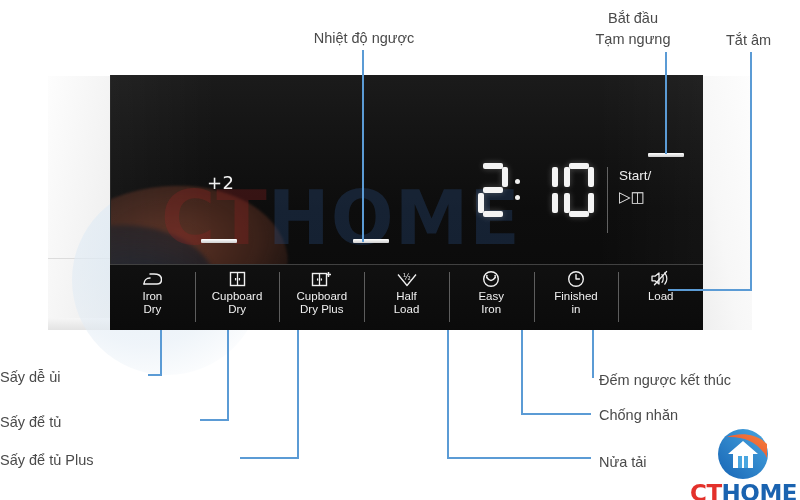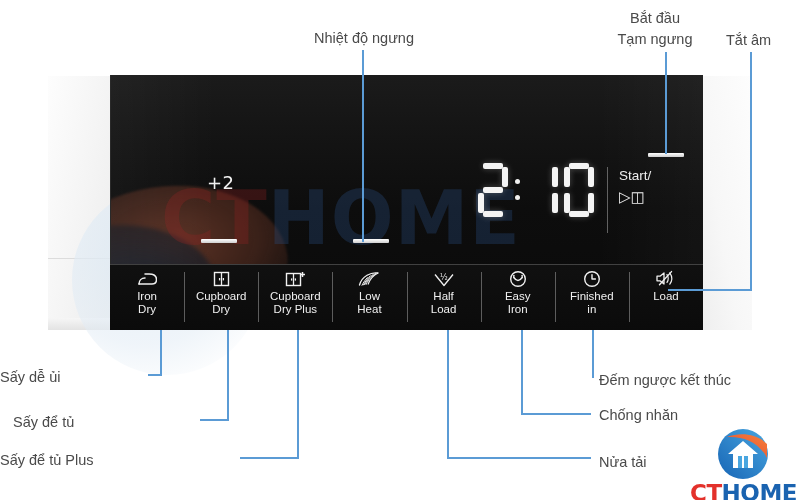--- a/index.html
+++ b/index.html
@@ -348,34 +348,20 @@
             <line x1="6.6" y1="7.4" x2="6.6" y2="9.6" stroke="#f0f0f0" stroke-width="1.3"></line>
             <line x1="10.4" y1="7.4" x2="10.4" y2="9.6" stroke="#f0f0f0" stroke-width="1.3"></line>
             <line x1="17.5" y1="1" x2="17.5" y2="6" stroke="#f0f0f0" stroke-width="1.5"></line>
             <line x1="15" y1="3.5" x2="20" y2="3.5" stroke="#f0f0f0" stroke-width="1.5"></line>
           </svg>
       </span>
       <span class="lbl">Cupboard
 Dry Plus</span>
     </div>
 
-    <div class="btn">
-      <span class="ico">
-        <svg width="22" height="16" viewBox="0 0 22 16">
-            <path d="M20 2C13 1 4 5 1.5 14" fill="none" stroke="#f0f0f0" stroke-width="1.3" stroke-linecap="round"></path>
-            <path d="M20 2C16 4 12 8 10 13.5" fill="none" stroke="#f0f0f0" stroke-width="1.1"></path>
-            <path d="M18 2.4C14 5 10.5 8 8 13.8" fill="none" stroke="#f0f0f0" stroke-width="1"></path>
-            <path d="M15.5 3.2C12 6 9 9 6.4 14" fill="none" stroke="#f0f0f0" stroke-width="1"></path>
-            <path d="M12.6 4.5C10 7 7.6 10 5.2 14.3" fill="none" stroke="#f0f0f0" stroke-width="1"></path>
-            <path d="M9.6 6.3C7.6 8.4 5.6 11 3.8 14.6" fill="none" stroke="#f0f0f0" stroke-width="1"></path>
-          </svg>
-      </span>
-      <span class="lbl">Low
-Heat</span>
-    </div>
 
     <div class="btn">
       <span class="ico">
         <svg width="22" height="17" viewBox="0 0 22 17">
             <path d="M2 4.5 L11 15.5 L20 4.5" fill="none" stroke="#f0f0f0" stroke-width="1.3" stroke-linejoin="round"></path>
             <text x="11" y="9.5" font-family="DejaVu Sans, sans-serif" font-size="8" fill="#f0f0f0" text-anchor="middle">½</text>
           </svg>
       </span>
       <span class="lbl">Half
 Load</span>
@@ -411,38 +397,38 @@
             <path d="M2 6.2h3l4-3.2v11l-4-3.2H2z" fill="none" stroke="#f0f0f0" stroke-width="1.3" stroke-linejoin="round"></path>
             <path d="M12 4.6q2.6 3.9 0 7.8" fill="none" stroke="#f0f0f0" stroke-width="1.2" stroke-linecap="round"></path>
             <path d="M14.8 2.8q4 5.7 0 11.4" fill="none" stroke="#f0f0f0" stroke-width="1.2" stroke-linecap="round"></path>
             <line x1="4.5" y1="14.8" x2="16.5" y2="1.6" stroke="#f0f0f0" stroke-width="1.4" stroke-linecap="round"></line>
           </svg>
       </span>
       <span class="lbl">Load</span>
     </div>
   </div>
 
-  <div class="anno c" style="left:283px; top:28px; width:162px;">Nhiệt độ ngưng</div>
+  <div class="anno c" style="left:283px; top:28px; width:162px;">Nhiệt độ ngược</div>
   <div class="ln lnv" style="left:362px; top:50px; height:192px;"></div>
 
-  <div class="anno c" style="left:595px; top:8px; width:120px;">
+  <div class="anno c" style="left:573px; top:8px; width:120px;">
     <div>Bắt đầu</div>
     <div>Tạm ngưng</div>
   </div>
   <div class="ln lnv" style="left:665px; top:52px; height:102px;"></div>
 
   <div class="anno" style="left:726px; top:30px;">Tắt âm</div>
   <div class="ln lnv" style="left:750px; top:52px; height:238px;"></div>
   <div class="ln lnh" style="left:668px; top:289px; width:84px;"></div>
 
   <div class="anno r" style="left:0px; top:367px; width:140px;">Sấy dễ ủi</div>
   <div class="ln lnv" style="left:160px; top:330px; height:45px;"></div>
   <div class="ln lnh" style="left:148px; top:374px; width:14px;"></div>
 
-  <div class="anno r" style="left:0px; top:412px; width:195px;padding-left:13px;">Sấy để tủ</div>
+  <div class="anno r" style="left:0px; top:412px; width:195px;">Sấy để tủ</div>
   <div class="ln lnv" style="left:227px; top:330px; height:90px;"></div>
   <div class="ln lnh" style="left:200px; top:419px; width:29px;"></div>
 
   <div class="anno r" style="left:0px; top:450px; width:235px;">Sấy để tủ Plus</div>
   <div class="ln lnv" style="left:297px; top:330px; height:128px;"></div>
   <div class="ln lnh" style="left:240px; top:457px; width:59px;"></div>
 
   <div class="anno" style="left:599px; top:370px;">Đếm ngược kết thúc</div>
   <div class="ln lnv" style="left:592px; top:330px; height:48px;"></div>
 

